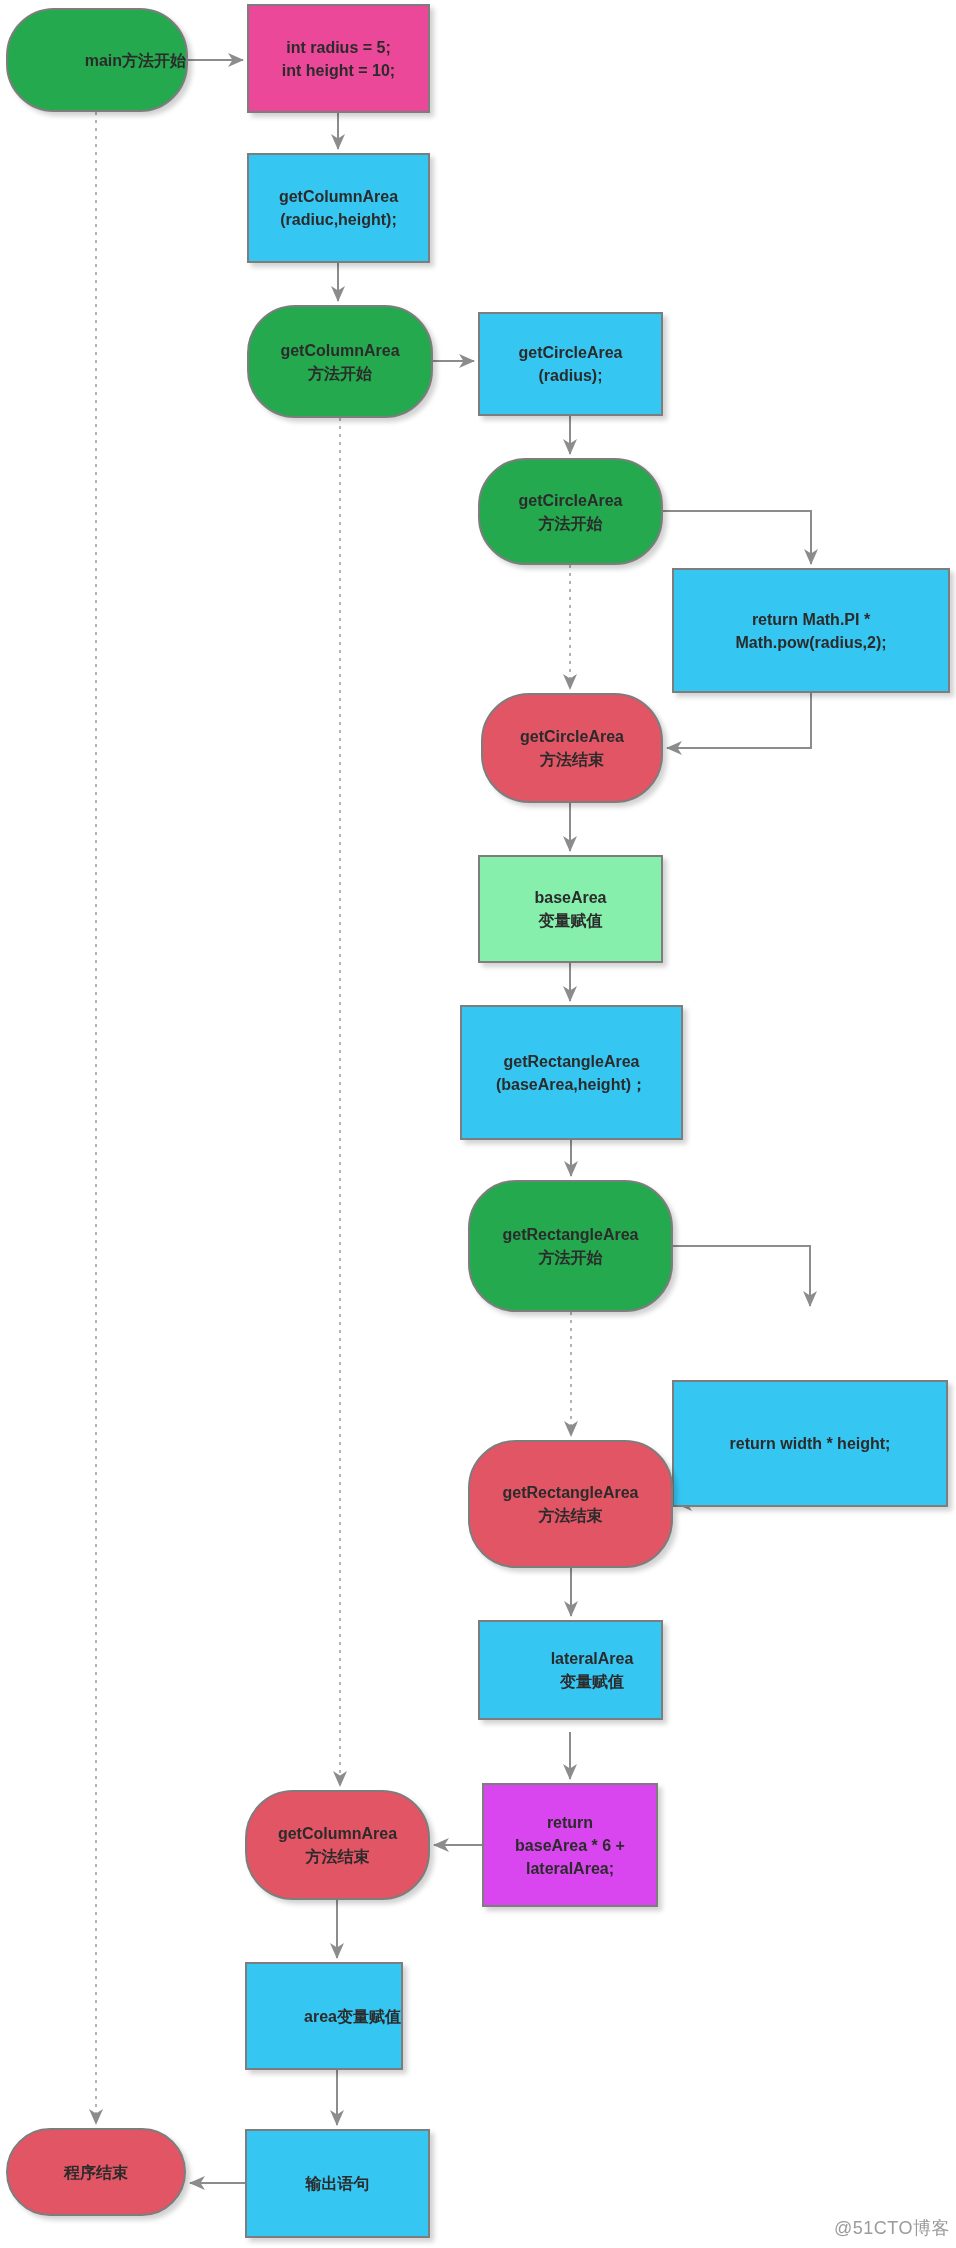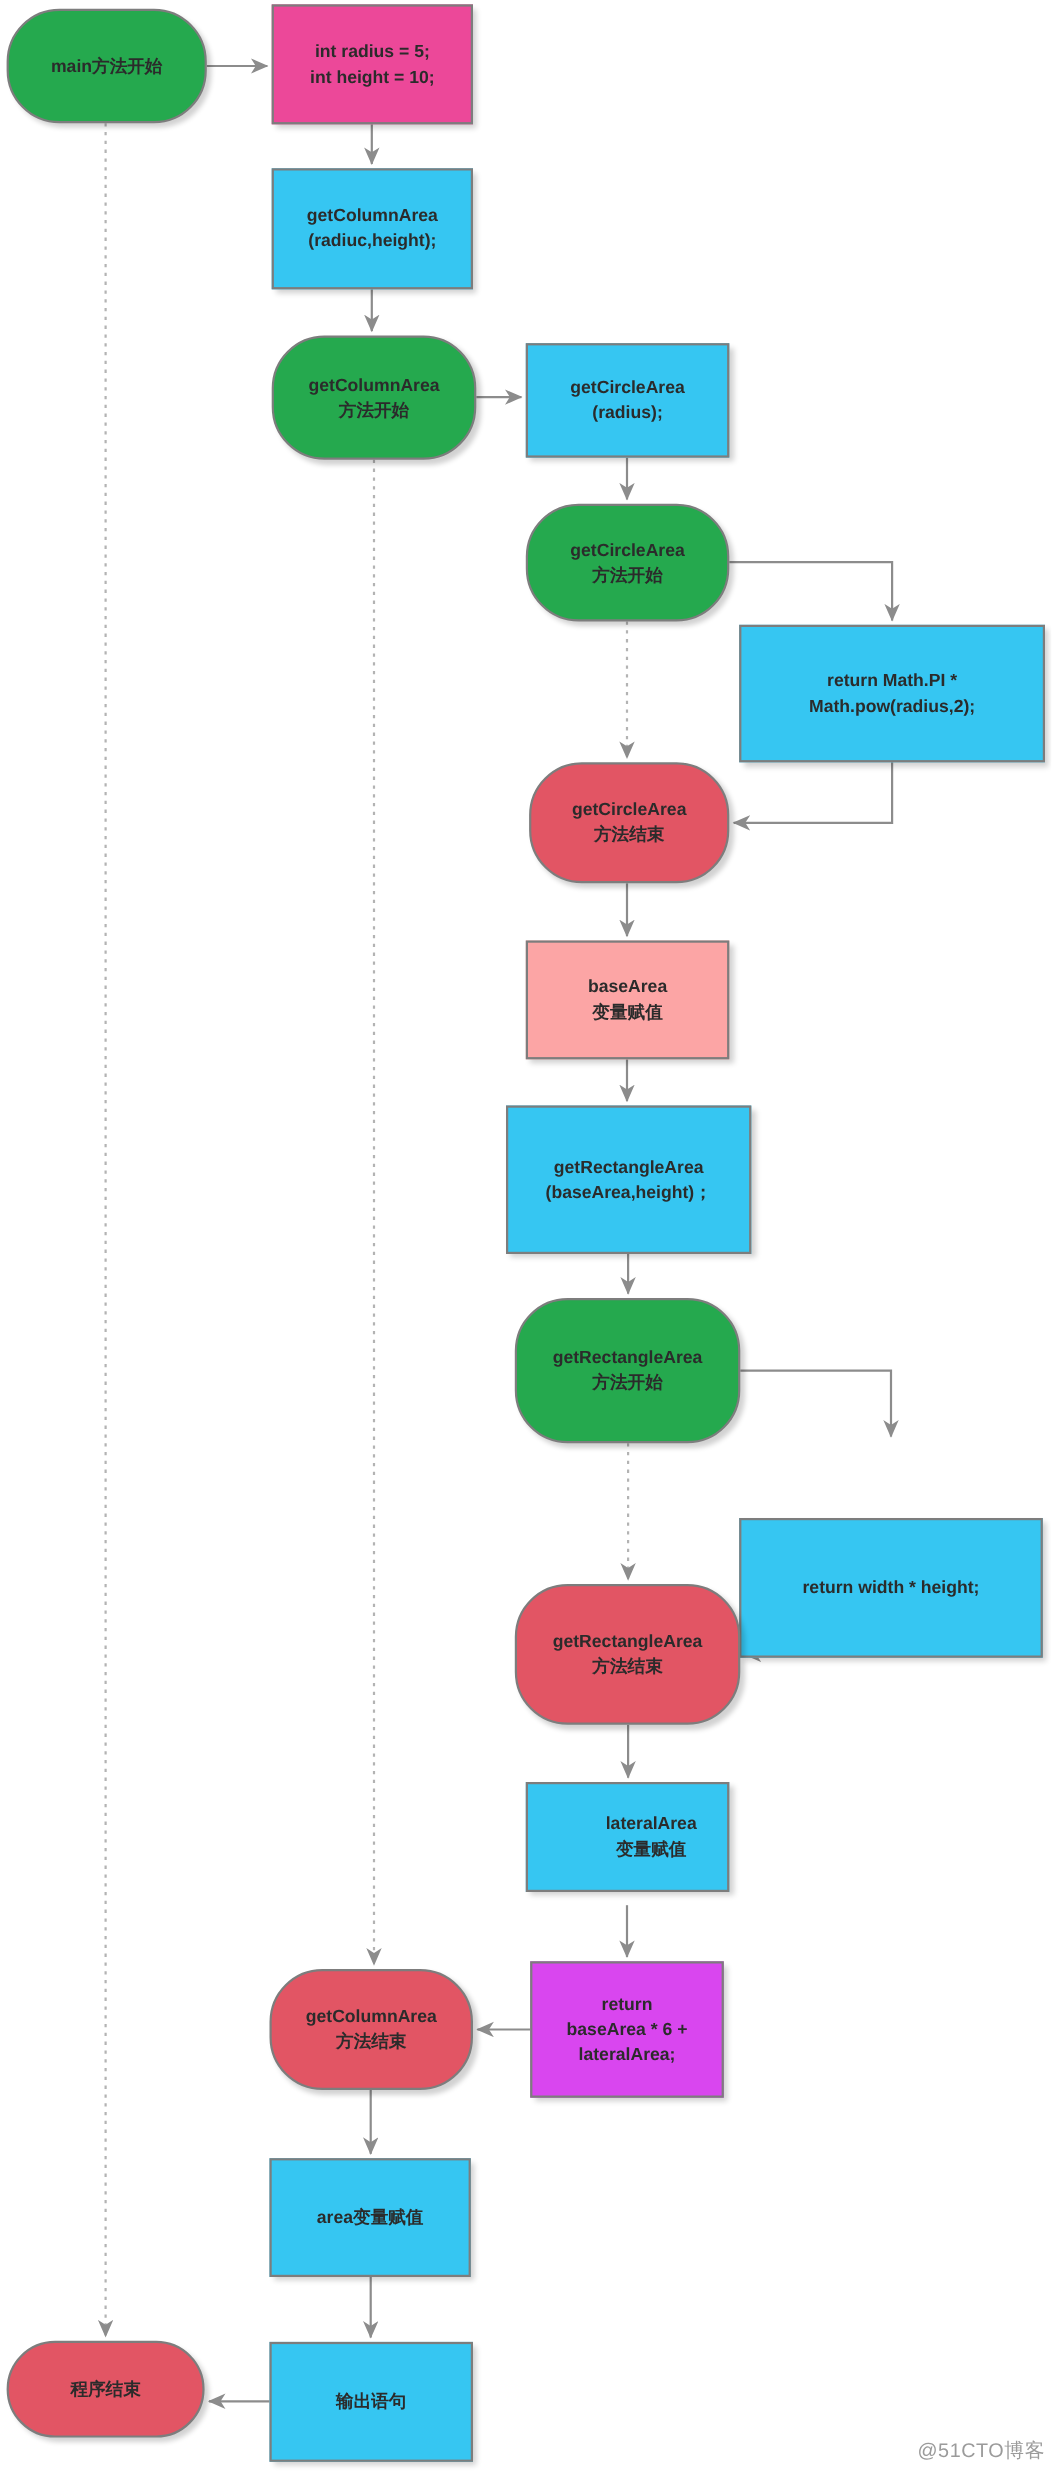--- a/index.html
+++ b/index.html
@@ -50,21 +50,21 @@
     <path class="solid" d="M571 1568 V1616" fill="none" stroke-width="2" marker-end="url(#arrowhead)" stroke="#8C8C8C"></path>
     <path class="solid" d="M570 1732 V1779" fill="none" stroke-width="2" marker-end="url(#arrowhead)" stroke="#8C8C8C"></path>
     <path class="solid" d="M482 1845 L434 1845" fill="none" stroke-width="2" marker-end="url(#arrowhead)" stroke="#8C8C8C"></path>
     <path class="dotted" d="M340 418 V1786" fill="none" stroke-width="2" stroke-dasharray="3 5" marker-end="url(#arrowhead)" stroke="#B3B3B3"></path>
     <path class="solid" d="M337 1900 V1958" fill="none" stroke-width="2" marker-end="url(#arrowhead)" stroke="#8C8C8C"></path>
     <path class="solid" d="M337 2070 V2125" fill="none" stroke-width="2" marker-end="url(#arrowhead)" stroke="#8C8C8C"></path>
     <path class="solid" d="M245 2183 L190 2183" fill="none" stroke-width="2" marker-end="url(#arrowhead)" stroke="#8C8C8C"></path>
     <path class="dotted" d="M96 112 V2124" fill="none" stroke-width="2" stroke-dasharray="3 5" marker-end="url(#arrowhead)" stroke="#B3B3B3"></path>
   </svg>
 
-  <div class="node stadium" style="left: 6px; top: 8px; width: 182px; height: 104px; background: rgb(37, 169, 78);">
+  <div class="node stadium" style="left: 6px; top: 8px; width: 182px; height: 104px; background: rgb(37, 169, 78); align-items: flex-end;">
     <span>main方法开始</span>
   </div>
 
   <div class="node" style="left: 247px; top: 4px; width: 183px; height: 109px; background: #ec4899;">
     <span>int radius = 5;</span>
     <span>int height = 10;</span>
   </div>
 
   <div class="node" style="left: 247px; top: 153px; width: 183px; height: 110px; background: rgb(54, 198, 242);">
     <span>getColumnArea</span>
@@ -89,21 +89,21 @@
   <div class="node" style="left: 672px; top: 568px; width: 278px; height: 125px; background: rgb(54, 198, 242);">
     <span>return Math.PI *</span>
     <span>Math.pow(radius,2);</span>
   </div>
 
   <div class="node stadium" style="left: 481px; top: 693px; width: 182px; height: 110px; background: rgb(226, 85, 100);">
     <span>getCircleArea</span>
     <span>方法结束</span>
   </div>
 
-  <div class="node" style="left: 478px; top: 855px; width: 185px; height: 108px; background: #fca5a5; align-items: center;">
+  <div class="node" style="left: 478px; top: 855px; width: 185px; height: 108px; background: #86efac; align-items: center;">
     <span>baseArea</span>
     <span>变量赋值</span>
   </div>
 
   <div class="node" style="left: 460px; top: 1005px; width: 223px; height: 135px; background: rgb(54, 198, 242);">
     <span>getRectangleArea</span>
     <span>(baseArea,height)；</span>
   </div>
 
   <div class="node stadium" style="left: 468px; top: 1180px; width: 205px; height: 132px; background: rgb(37, 169, 78);">
@@ -129,21 +129,21 @@
     <span>return</span>
     <span>baseArea * 6 +</span>
     <span>lateralArea;</span>
   </div>
 
   <div class="node stadium" style="left: 245px; top: 1790px; width: 185px; height: 110px; background: rgb(226, 85, 100);">
     <span>getColumnArea</span>
     <span>方法结束</span>
   </div>
 
-  <div class="node" style="left: 245px; top: 1962px; width: 183px; height: 108px; background: rgb(54, 198, 242);">
+  <div class="node" style="left: 245px; top: 1962px; width: 158px; height: 108px; background: rgb(54, 198, 242); align-items: flex-end;">
     <span>area变量赋值</span>
   </div>
 
   <div class="node" style="left: 245px; top: 2129px; width: 185px; height: 109px; background: rgb(54, 198, 242);">
     <span>输出语句</span>
   </div>
 
   <div class="node stadium" style="left: 6px; top: 2128px; width: 180px; height: 88px; background: rgb(226, 85, 100);">
     <span>程序结束</span>
   </div>

